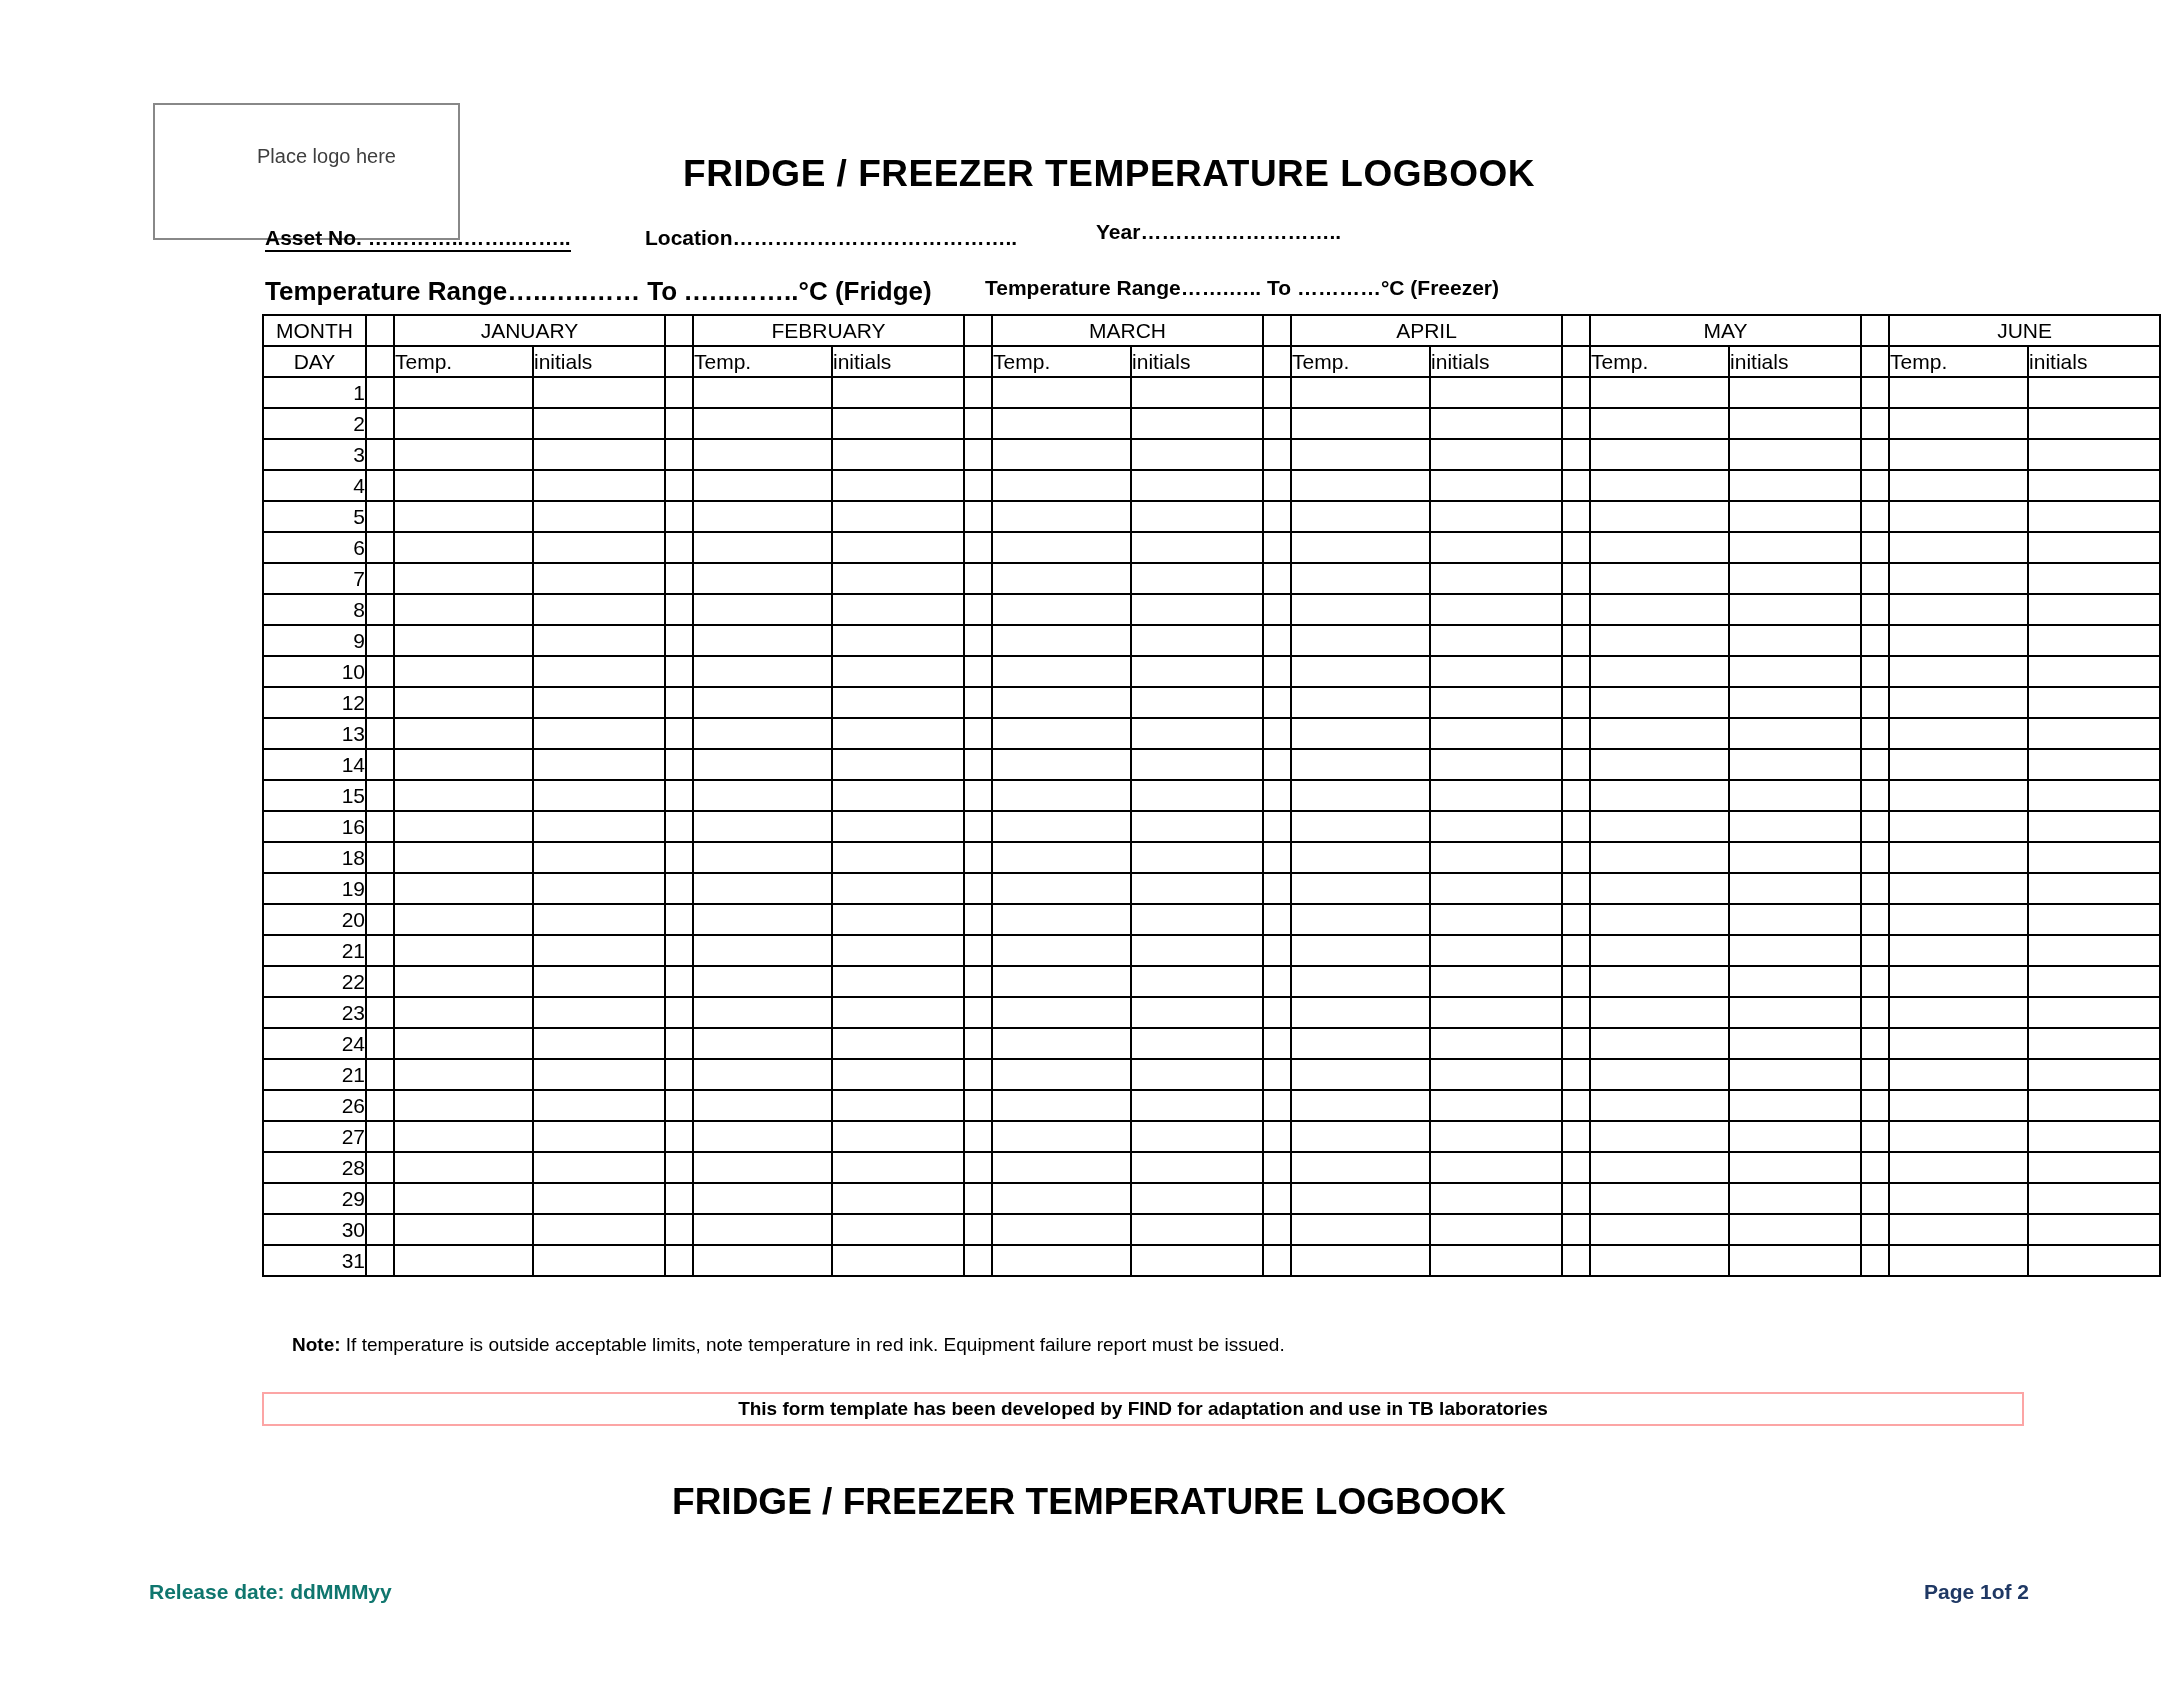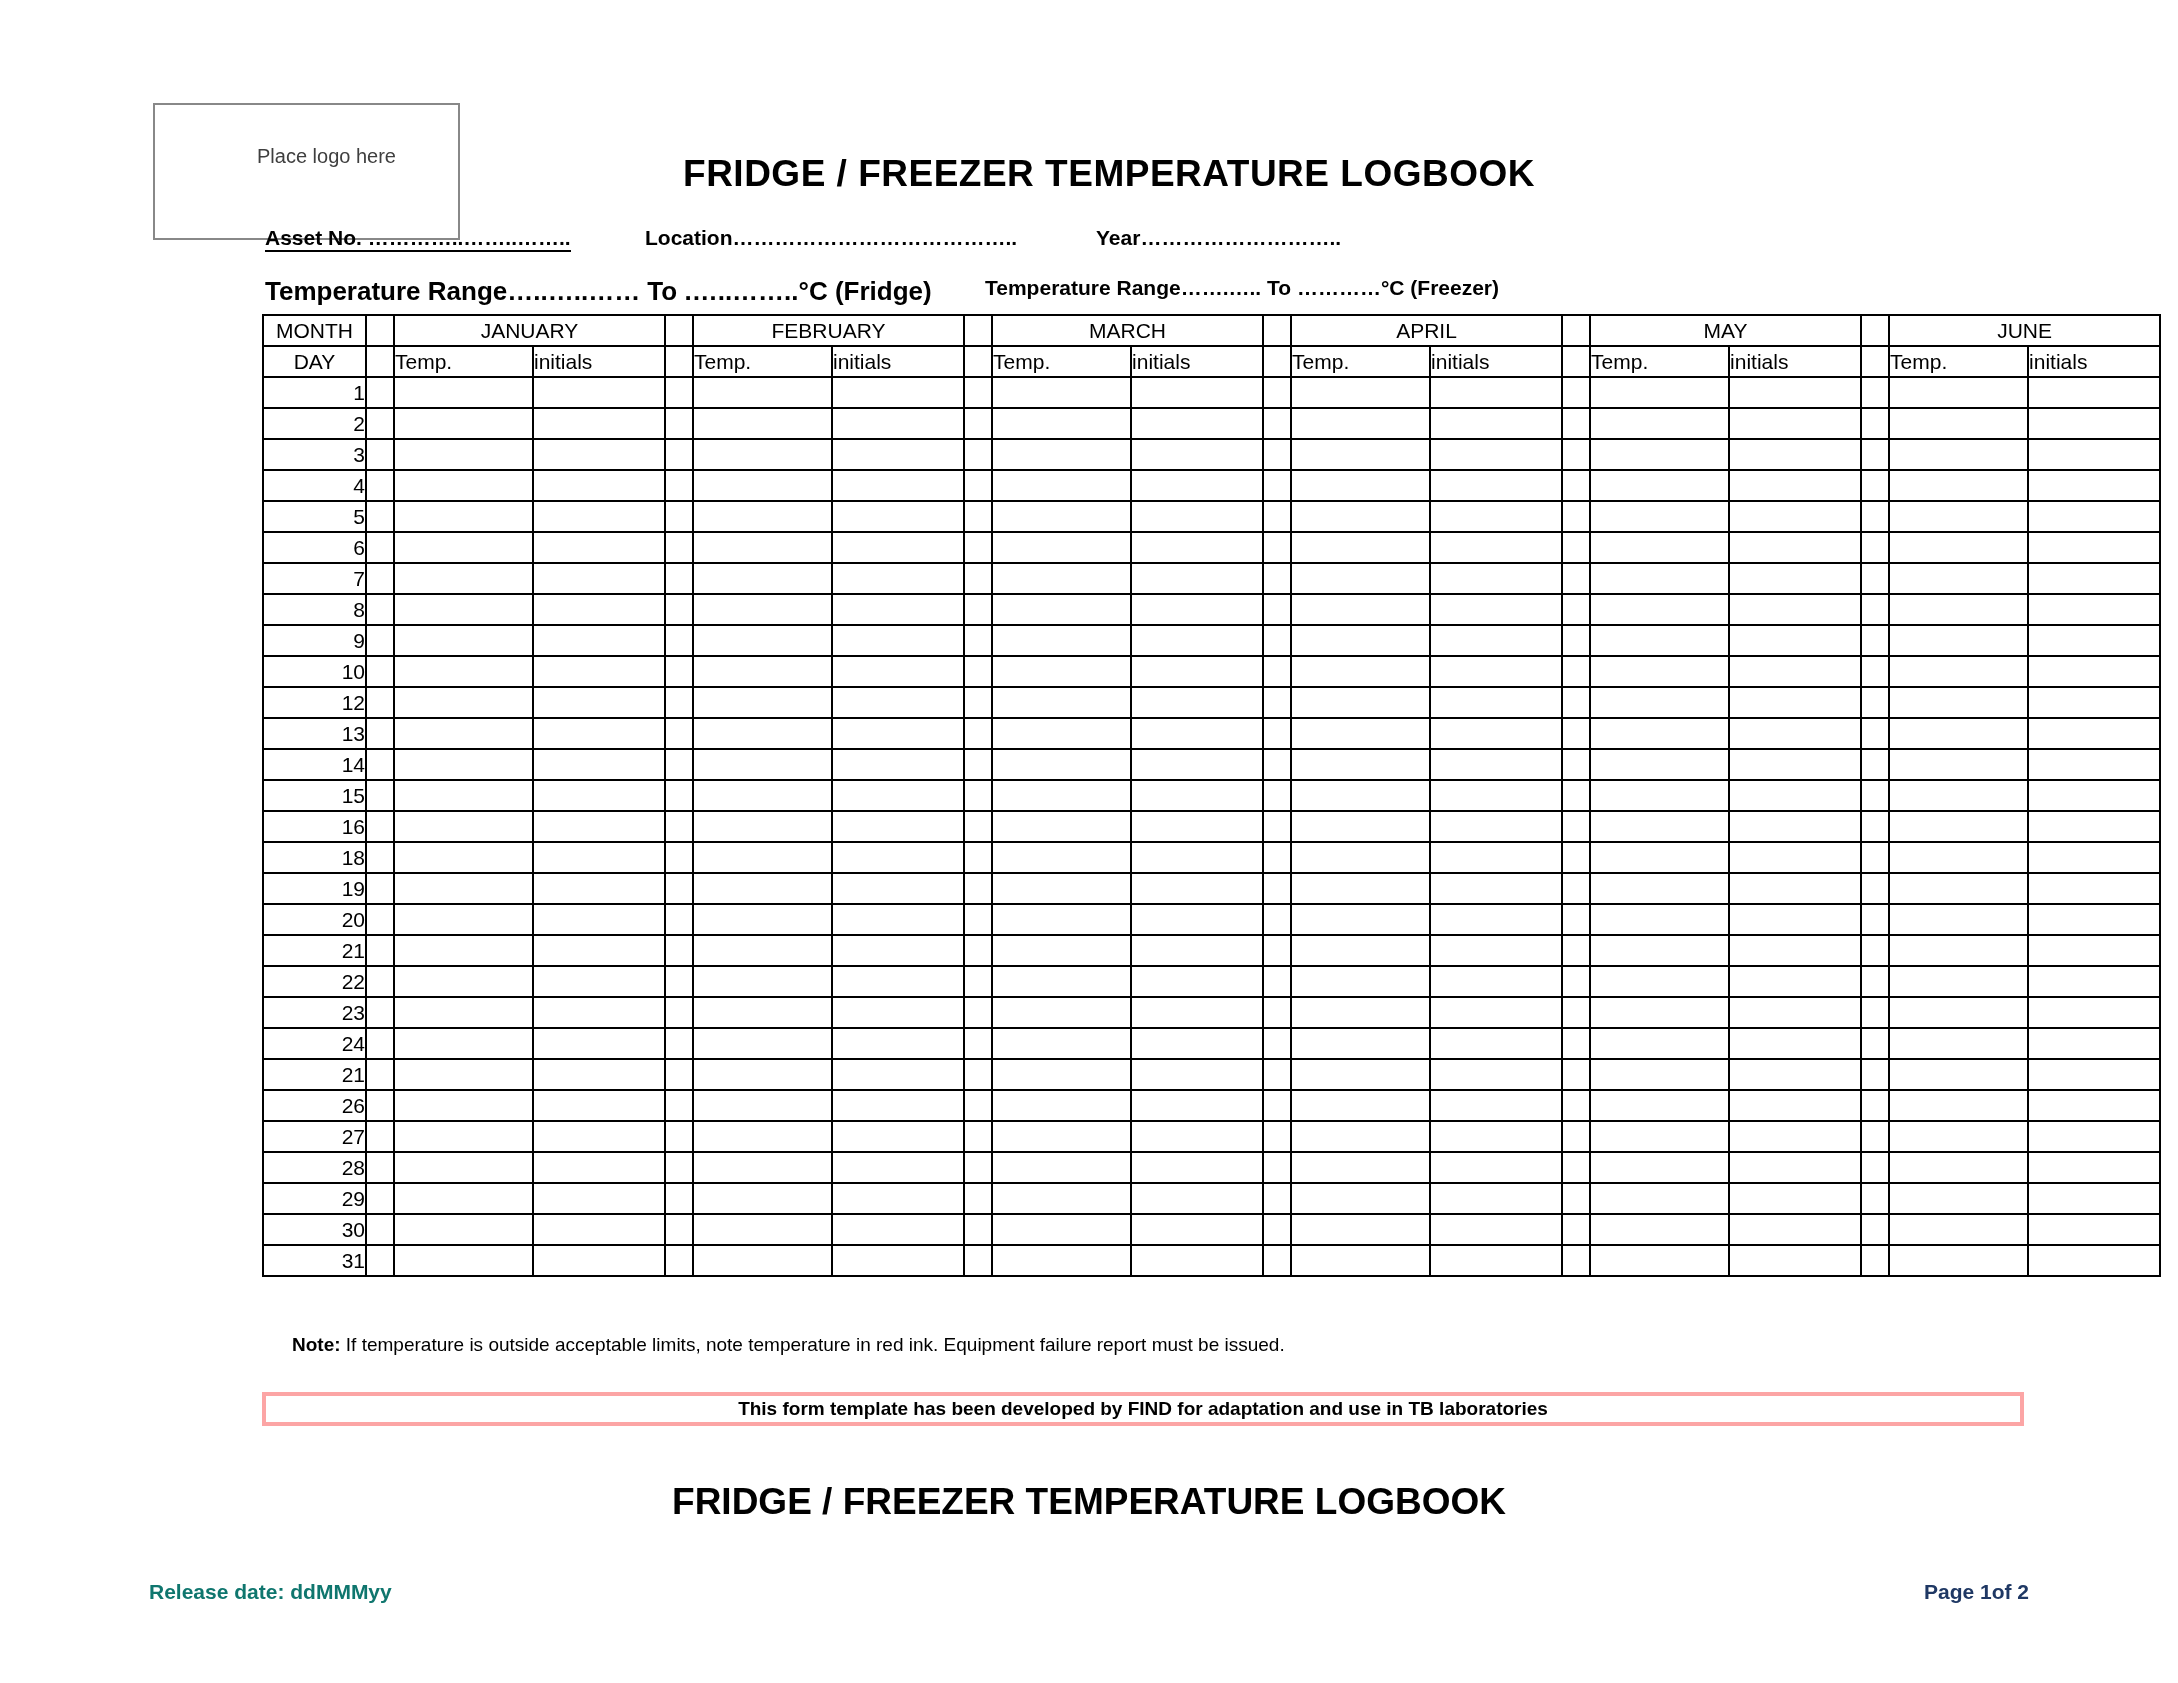--- a/index.html
+++ b/index.html
@@ -54,21 +54,21 @@
   
   .ident-line {
     position: absolute;
     font-size: 21px;
     font-weight: bold;
     white-space: nowrap;
   }
   #asset-no      { left: 265px;  top: 226px; }
   #asset-no-rule { border-bottom: 2px solid #000; padding-bottom: 1px; }
   #location      { left: 645px;  top: 226px; }
-  #year          { left: 1096px; top: 226px; }
+  #year          { left: 1096px; top: 220px; }
 
   #temp-range-fridge  { position: absolute; left: 265px;  top: 276px; font-size: 26px; font-weight: bold; white-space: nowrap; }
   #temp-range-freezer { position: absolute; left: 985px;  top: 276px; font-size: 21px; font-weight: bold; white-space: nowrap; }
 
   
   #log-table {
     position: absolute;
     left: 262px;
     top: 314px;
     width: 1762px;
@@ -131,21 +131,21 @@
   }
   #note b { font-weight: bold; }
 
   
   #banner {
     position: absolute;
     left: 262px;
     top: 1392px;
     width: 1762px;
     height: 34px;
-    border: 4px solid #fca5a5;
+    border: 2px solid #fca5a5;
     box-sizing: border-box;
     background: #ffffff;
     display: flex;
     align-items: center;
     justify-content: center;
     font-size: 19px;
     font-weight: bold;
   }
 
   

